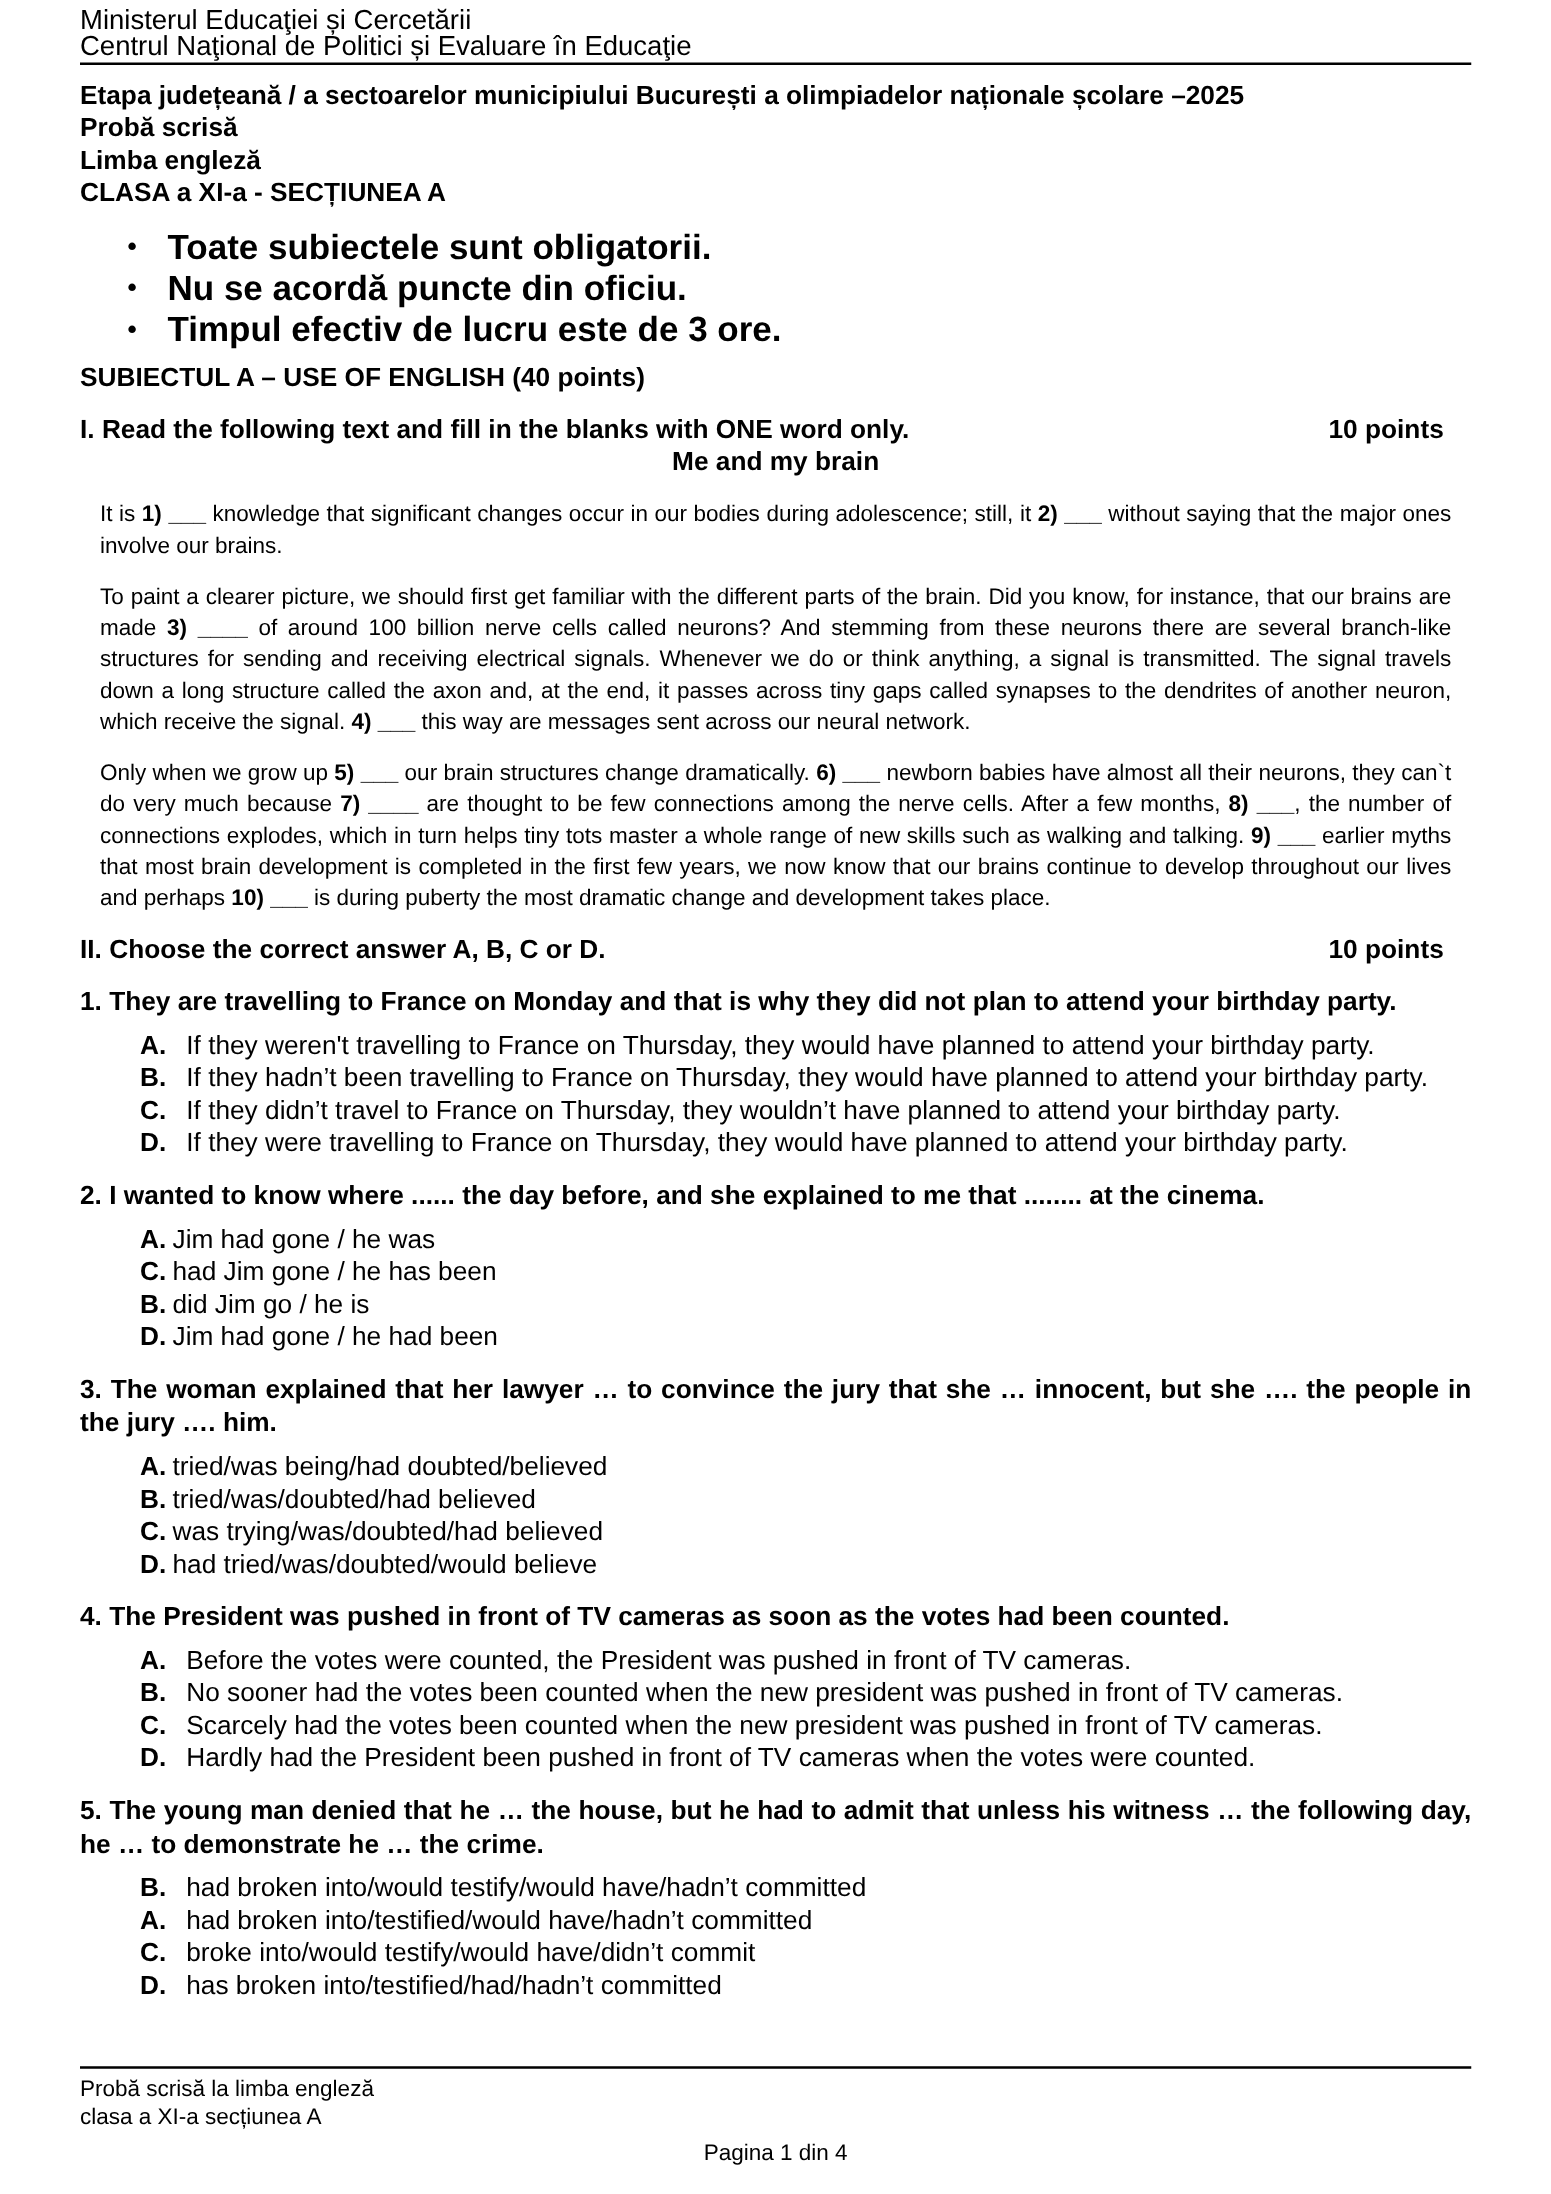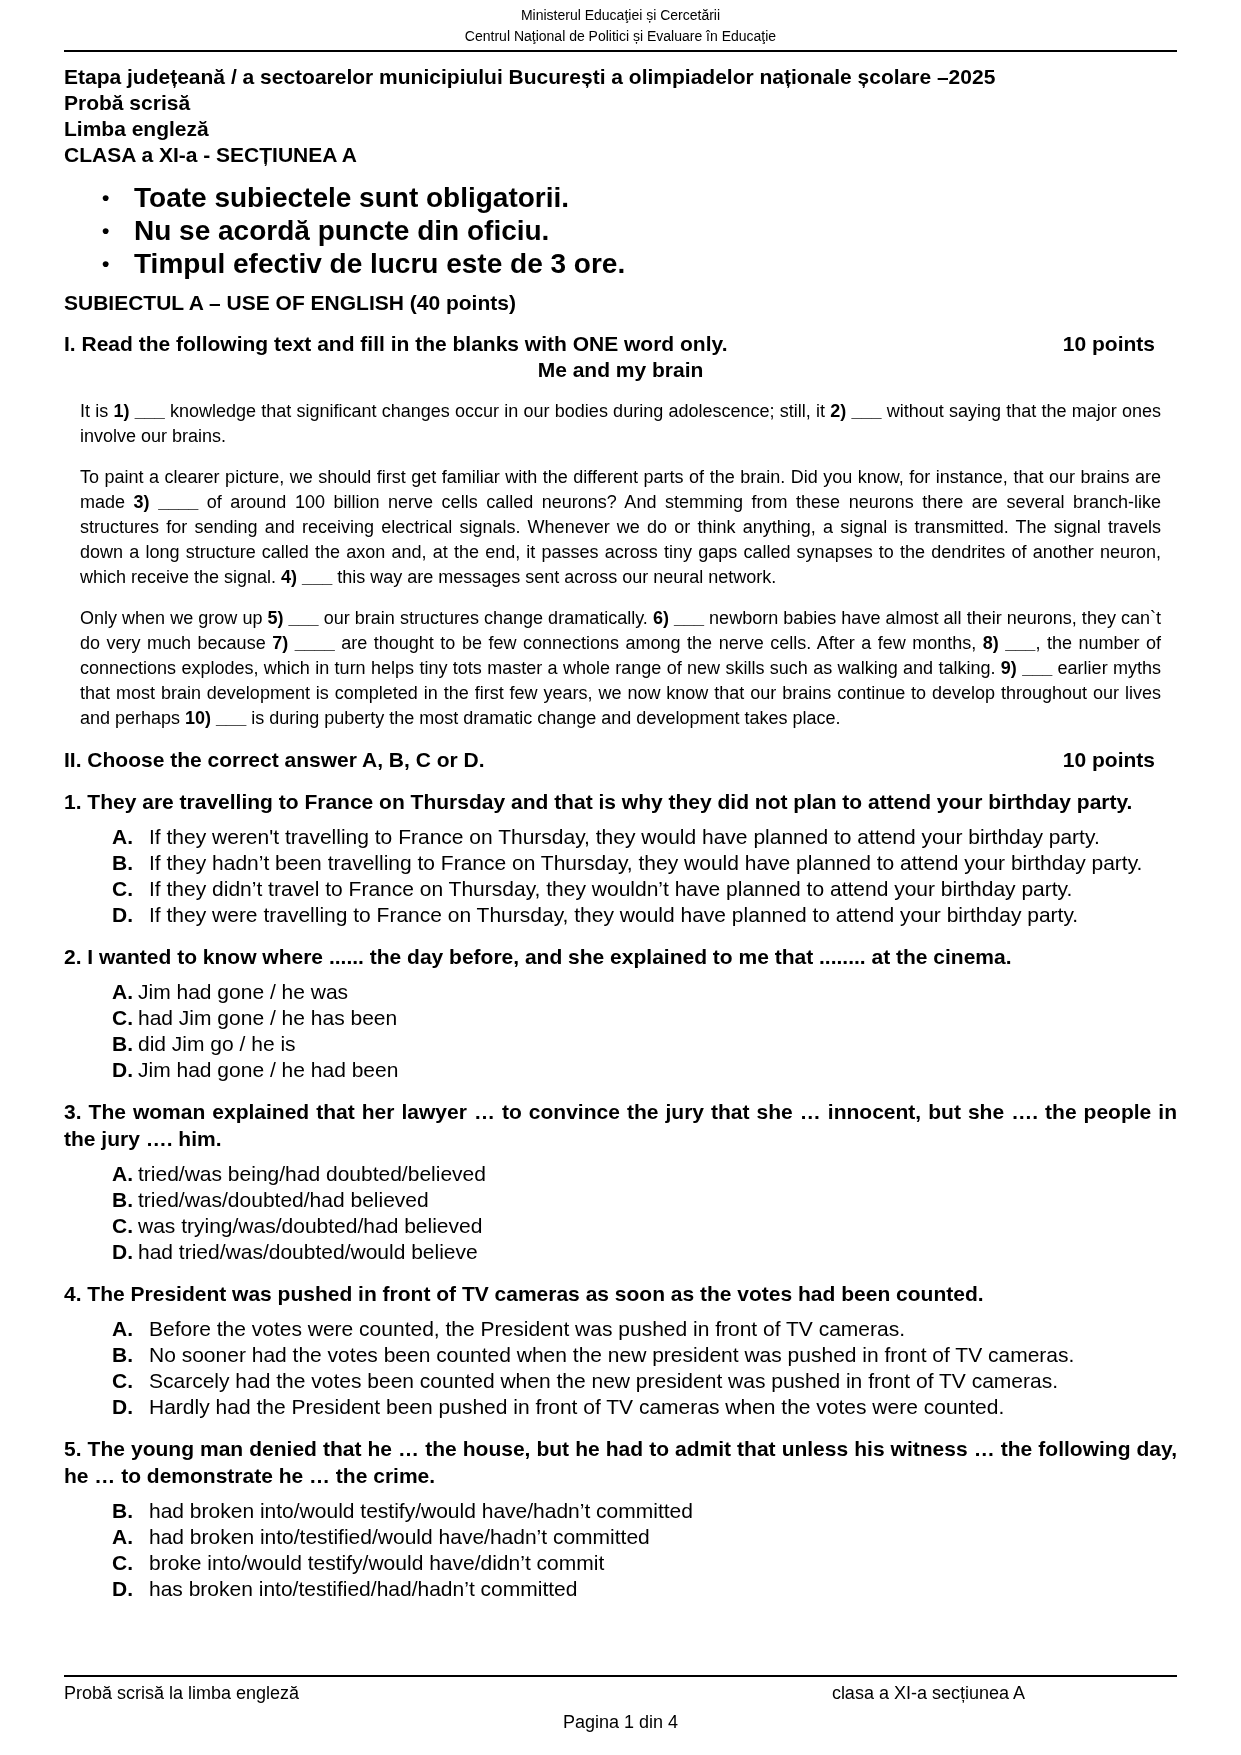--- a/index.html
+++ b/index.html
@@ -7,21 +7,21 @@
     position:relative;
     width:1241px; height:1755px;
     margin:0 auto;
     background:#fff; color:#000;
     font-family:"Liberation Sans","DejaVu Sans",sans-serif;
     box-sizing:border-box;
     padding:5px 64px 0 64px;
     overflow:hidden;
   }
   
-  .doc-header { text-align:center; font-size:14px; line-height:21px; padding-bottom:3px; border-bottom:2px solid #000; }
+  .doc-header { text-align:left; font-size:22px; line-height:21px; padding-bottom:3px; border-bottom:2px solid #000; }
   
   .title-block { margin-top:12px; text-align:left; font-weight:bold; font-size:21px; line-height:26px; }
   
   .rules { list-style:none; margin:17px 0 0 0; padding:0 0 0 38px; font-weight:bold; font-size:28px; }
   .rules li { position:relative; padding-left:32px; line-height:26px; margin-bottom:7px; }
   .rules li::before { content:"•"; position:absolute; left:0; top:0; font-size:21px; }
   
   .subject-heading { font-weight:bold; font-size:21px; line-height:26px; margin:13px 0 0 0; }
   .task-head { display:flex; justify-content:space-between; align-items:baseline; font-weight:bold; font-size:21px; line-height:26px; margin-top:15px;gap:16px; }
   .task-head .points { padding-right:22px; white-space:nowrap; }
@@ -32,21 +32,21 @@
   .question { margin-top:15px; }
   .question .stem { margin:0; font-weight:bold; font-size:21px; line-height:27px; text-align:justify; }
   .options { margin:9px 0 0 48px; font-size:21px; }
   .opt { line-height:26px; }
   .opt .letter { font-weight:bold; display:inline-block; }
   .opt .letter.wide { min-width:37px; }
   .opt .letter.narrow { min-width:26px; }
   
   .doc-footer { position:absolute; left:64px; right:64px; bottom:22px; font-size:18px; line-height:22px; }
   .foot-rule { border-top:2px solid #000; height:0; }
-  .foot-row { display:flex; justify-content:space-between; margin-top:5px; padding-right:152px; }
+  .foot-row { display:flex; justify-content:space-between; margin-top:5px; padding-right:152px;flex-direction:column; }
   .foot-page { text-align:center; margin-top:7px; }
 </style>
 </head>
 <body>
 
 <div class="page">
 
   <div class="doc-header">
     <div>Ministerul Educaţiei și Cercetării</div>
     <div>Centrul Naţional de Politici și Evaluare în Educaţie</div>
@@ -80,21 +80,21 @@
       <p><span>Only when we grow up </span><b>5) ___</b><span> our brain structures change dramatically. </span><b>6) ___</b><span> newborn babies have almost all their neurons, they can`t do very much because </span><b>7) ____</b><span> are thought to be few connections among the nerve cells. After a few months, </span><b>8) ___</b><span>, the number of connections explodes, which in turn helps tiny tots master a whole range of new skills such as walking and talking. </span><b>9) ___</b><span> earlier myths that most brain development is completed in the first few years, we now know that our brains continue to develop throughout our lives and perhaps </span><b>10) ___</b><span> is during puberty the most dramatic change and development takes place.</span></p>
     </div>
 
   <div class="task-head">
     <span>II. Choose the correct answer A, B, C or D.</span>
     <span class="points">10 points</span>
   </div>
 
   <div>
       <div class="question">
-        <p class="stem">1. They are travelling to France on Thursday and that is why they did not plan to attend your birthday party.</p>
+        <p class="stem">1. They are travelling to France on Monday and that is why they did not plan to attend your birthday party.</p>
         <div class="options">
           <div class="opt"><b class="letter wide">A.</b><span>If they weren't travelling to France on Thursday, they would have planned to attend your birthday party.</span></div>
           <div class="opt"><b class="letter wide">B.</b><span>If they hadn’t been travelling to France on Thursday, they would have planned to attend your birthday party.</span></div>
           <div class="opt"><b class="letter wide">C.</b><span>If they didn’t travel to France on Thursday, they wouldn’t have planned to attend your birthday party.</span></div>
           <div class="opt"><b class="letter wide">D.</b><span>If they were travelling to France on Thursday, they would have planned to attend your birthday party.</span></div>
         </div>
       </div>
       <div class="question">
         <p class="stem">2. I wanted to know where ...... the day before, and she explained to me that ........ at the cinema.</p>
         <div class="options">

